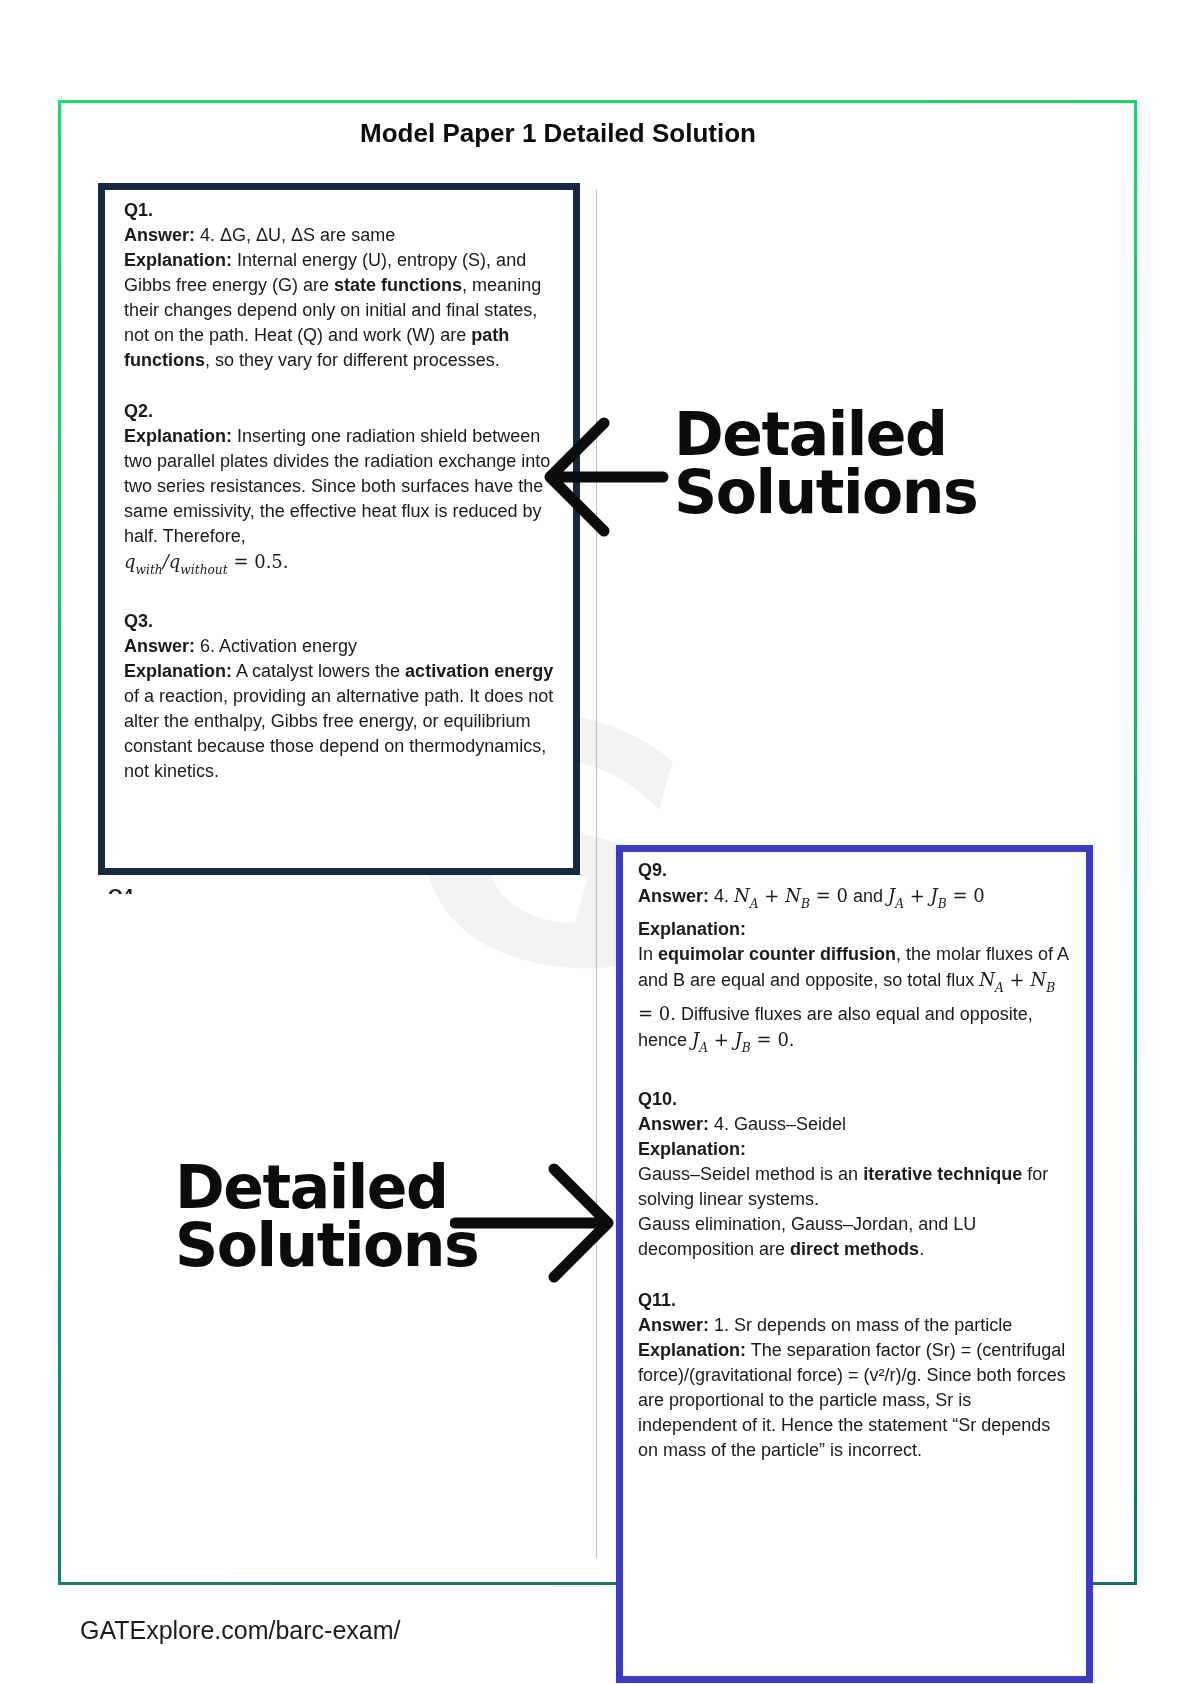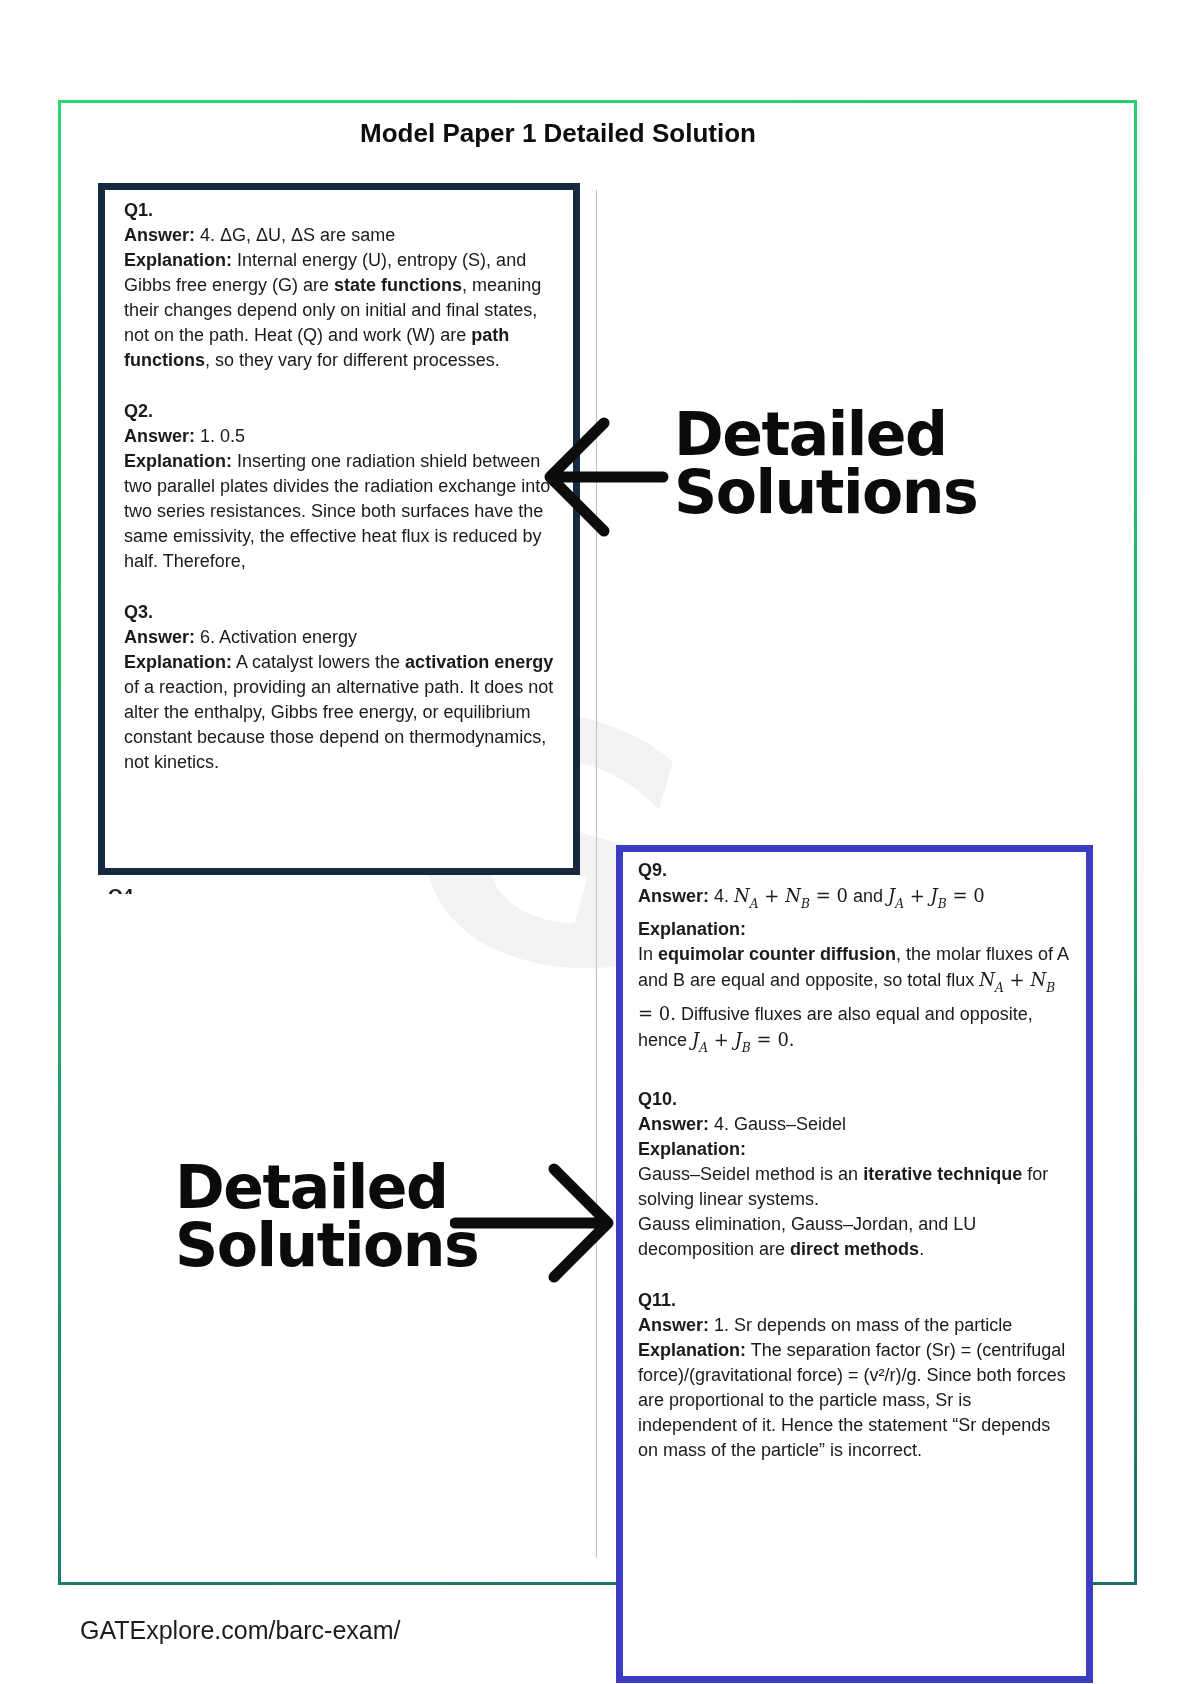--- a/index.html
+++ b/index.html
@@ -59,22 +59,22 @@
   <div class="divider-line"></div>
 
   <div class="sol-box left-box" id="left-box">
       <div class="question">
         <p class="qline"><span class="s-b">Q1.</span></p>
         <p class="qline"><span class="s-b">Answer:</span><span> 4. ΔG, ΔU, ΔS are same</span></p>
         <p class="qline"><span class="s-b">Explanation:</span><span> Internal energy (U), entropy (S), and Gibbs free energy (G) are </span><span class="s-b">state functions</span><span>, meaning their changes depend only on initial and final states, not on the path. Heat (Q) and work (W) are </span><span class="s-b">path functions</span><span>, so they vary for different processes.</span></p>
       </div>
       <div class="question">
         <p class="qline"><span class="s-b">Q2.</span></p>
-        <p class="qline"><span class="s-b">Answer:</span><span> 1. 0.5</span></p>
         <p class="qline"><span class="s-b">Explanation:</span><span> Inserting one radiation shield between two parallel plates divides the radiation exchange into two series resistances. Since both surfaces have the same emissivity, the effective heat flux is reduced by half. Therefore,</span></p>
+        <p class="qline"><span class="s-m">q</span><span class="s-m s-s">with</span><span class="s-m">/</span><span class="s-m">q</span><span class="s-m s-s">without</span><span class="s-r"> = 0.5.</span></p>
       </div>
       <div class="question">
         <p class="qline"><span class="s-b">Q3.</span></p>
         <p class="qline"><span class="s-b">Answer:</span><span> 6. Activation energy</span></p>
         <p class="qline"><span class="s-b">Explanation:</span><span> A catalyst lowers the </span><span class="s-b">activation energy</span><span> of a reaction, providing an alternative path. It does not alter the enthalpy, Gibbs free energy, or equilibrium constant because those depend on thermodynamics, not kinetics.</span></p>
       </div>
     </div>
 
   <div class="overflow-clip">
     <span>Q4.</span>

